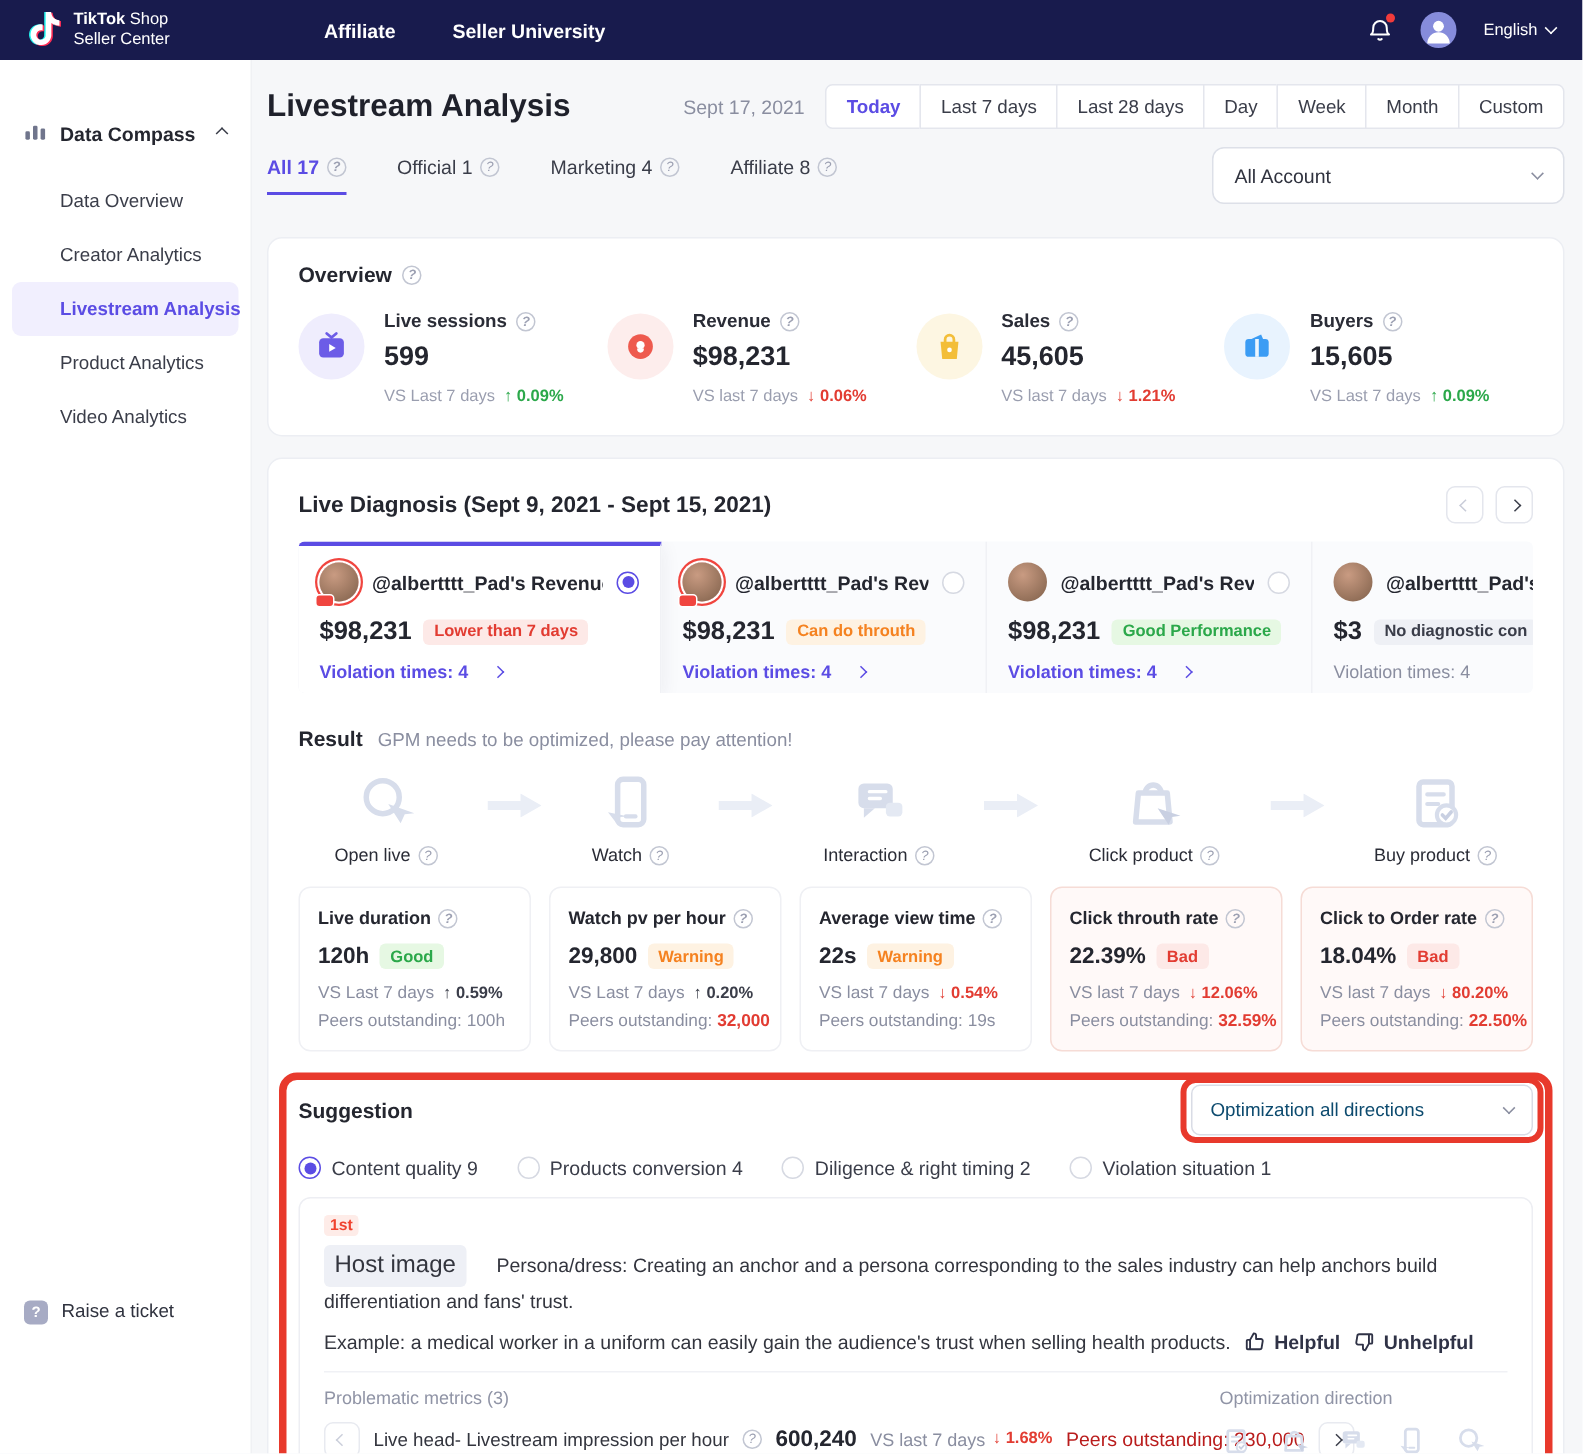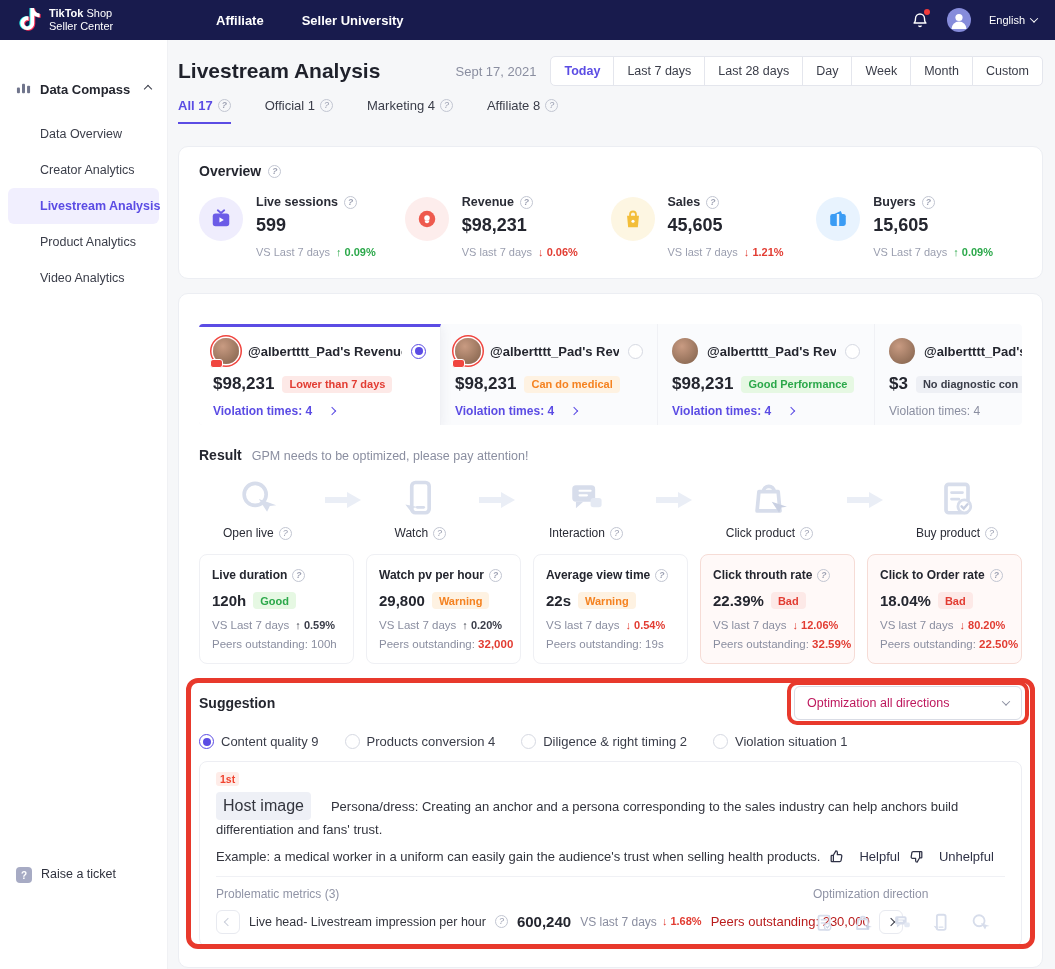--- a/index.html
+++ b/index.html
@@ -130,33 +130,33 @@
   .mpeers .redv{color:#E23C32;font-weight:700}
 
   
   .suggestion-zone{position:relative;margin:14px -13px 0;padding:8px 13px 2px}
   .ann-big{position:absolute;inset:0;border:5px solid #E8392C;border-radius:12px;pointer-events:none;z-index:10}
   .sugg-head{display:flex;align-items:center}
   .sugg-title{font-size:14px;font-weight:700}
   .dd-wrap{margin-left:auto;position:relative}
   .ann-small{position:absolute;inset:-5px -7px;border:4px solid #E8392C;border-radius:10px;pointer-events:none;z-index:11}
   .dropdown{width:228px;height:34px;border:1px solid #D9DCE5;border-radius:6px;background:#fff;display:flex;
-            align-items:center;padding:0 12px;font-size:12.5px;color:#be185d;cursor:pointer}
+            align-items:center;padding:0 12px;font-size:12.5px;color:#0c4a6e;cursor:pointer}
   .dropdown .chev{margin-left:auto;color:#8A8EA0}
 
   .radio-row{display:flex;gap:26px;margin-top:14px;align-items:center}
   .radio-opt{display:flex;gap:7px;align-items:center;font-size:13px;color:#3A3D49;cursor:pointer;white-space:nowrap}
 
   .sugg-card{border:1px solid #EDEEF3;border-radius:8px;margin-top:12px;padding:9px 16px 12px;background:#fff}
   .rank{display:inline-block;font-size:10.5px;font-weight:700;padding:1px 4px;border-radius:3px}
   .rank.r1{color:#F0432F;background:#FEECE8}
   .sugg-line{margin-top:6px;font-size:13px;color:#33353E;line-height:1.5}
   .cat-badge{display:inline-block;font-size:16px;background:#EEF0F6;color:#33353E;padding:2px 7px;border-radius:4px;margin-right:20px}
   .sugg-example{margin-top:9px;font-size:13px;color:#33353E;display:flex;align-items:center;gap:9px;white-space:nowrap;overflow:hidden}
-  .fb{display:inline-flex;align-items:center;gap:15px;font-weight:400;color:#2F3246;cursor:pointer}
+  .fb{display:inline-flex;align-items:center;gap:5px;font-weight:700;color:#2F3246;cursor:pointer}
   .fb svg{flex-shrink:0}
   .divider{border-top:1px solid #F0F1F5;margin-top:12px}
   .prob-wrap{display:flex;margin-top:10px}
   .prob-left{flex:1;min-width:0}
   .prob-label{font-size:12px;color:#9094A6}
   .prob-row{display:flex;align-items:center;gap:9px;margin-top:9px;white-space:nowrap}
   .sq-btn{width:24px;height:24px;border:1px solid #E8EAF0;border-radius:6px;display:flex;align-items:center;
           justify-content:center;background:#fff;cursor:pointer;color:#3A3D49;flex-shrink:0}
   .sq-btn.disabled{color:#CBCFDB}
   .prob-name{font-size:12.5px;color:#33353E}
@@ -268,20 +268,24 @@
           </span>
         <span class="tab">
             <span>Marketing 4</span>
             <i class="q"></i>
           </span>
         <span class="tab">
             <span>Affiliate 8</span>
             <i class="q"></i>
           </span>
       </div>
+      <div class="select">
+        <span>All Account</span>
+        <i class="chev down"></i>
+      </div>
     </div>
 
     <section class="card overview-card">
       <div class="sec-title">
           <span>Overview</span>
           <i class="q"></i>
         </div>
       <div class="ov-row">
         <div class="ov-metric">
           <span class="ov-ic purple">
@@ -360,20 +364,31 @@
             <div class="ov-cmp">
                 <span>VS Last 7 days</span>
                 <span class="delta up">0.09%</span>
               </div>
           </div>
         </div>
       </div>
     </section>
 
     <section class="card big-card">
+      <div class="diag-head">
+        <span class="diag-title">Live Diagnosis (Sept 9, 2021 - Sept 15, 2021)</span>
+        <div class="nav-btns">
+          <span class="nav-btn disabled">
+              <i class="chev left"></i>
+            </span>
+          <span class="nav-btn">
+              <i class="chev right"></i>
+            </span>
+        </div>
+      </div>
 
       <div class="diag-row">
         <div class="diag-card selected">
           <div class="diag-top">
             <span class="d-avatar live">
                 <span class="live-badge"></span>
               </span>
             <span class="d-name">@albertttt_Pad's Revenue</span>
             <span class="d-radio radio checked"></span>
           </div>
@@ -389,21 +404,21 @@
         <div class="diag-card">
           <div class="diag-top">
             <span class="d-avatar live">
                 <span class="live-badge"></span>
               </span>
             <span class="d-name">@albertttt_Pad's Revenue</span>
             <span class="d-radio radio"></span>
           </div>
           <div class="d-value-row">
             <span class="d-value">$98,231</span>
-            <span class="badge orange">Can do medical</span>
+            <span class="badge orange">Can do throuth</span>
           </div>
           <div class="d-vio">
               <span>Violation times: 4</span>
               <i class="chev right"></i>
             </div>
         </div>
         <div class="diag-card">
           <div class="diag-top">
             <span class="d-avatar"></span>
             <span class="d-name">@albertttt_Pad's Revenue</span>

